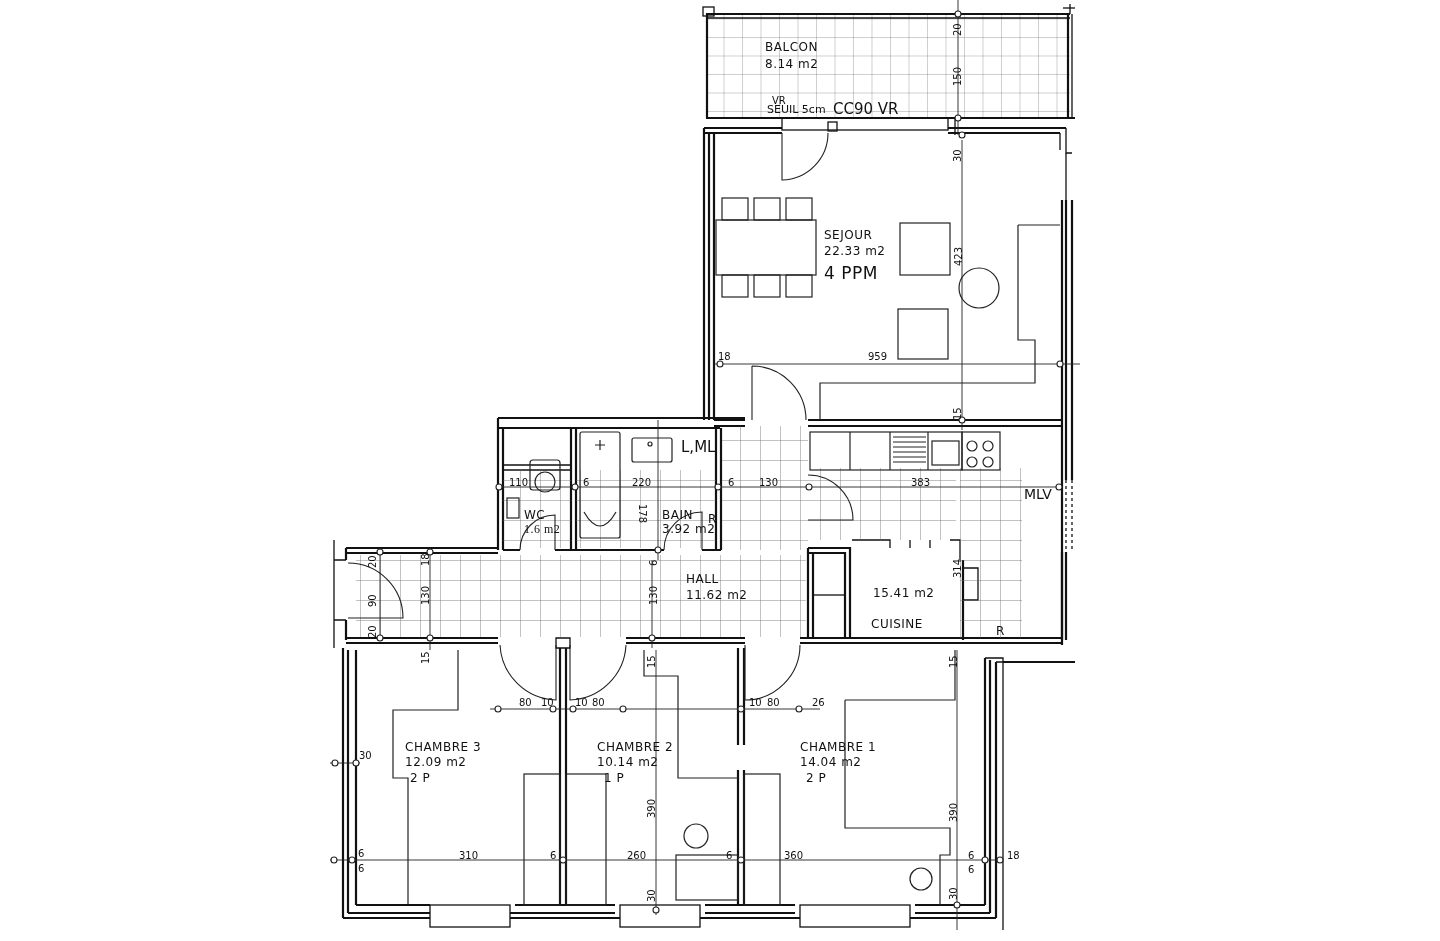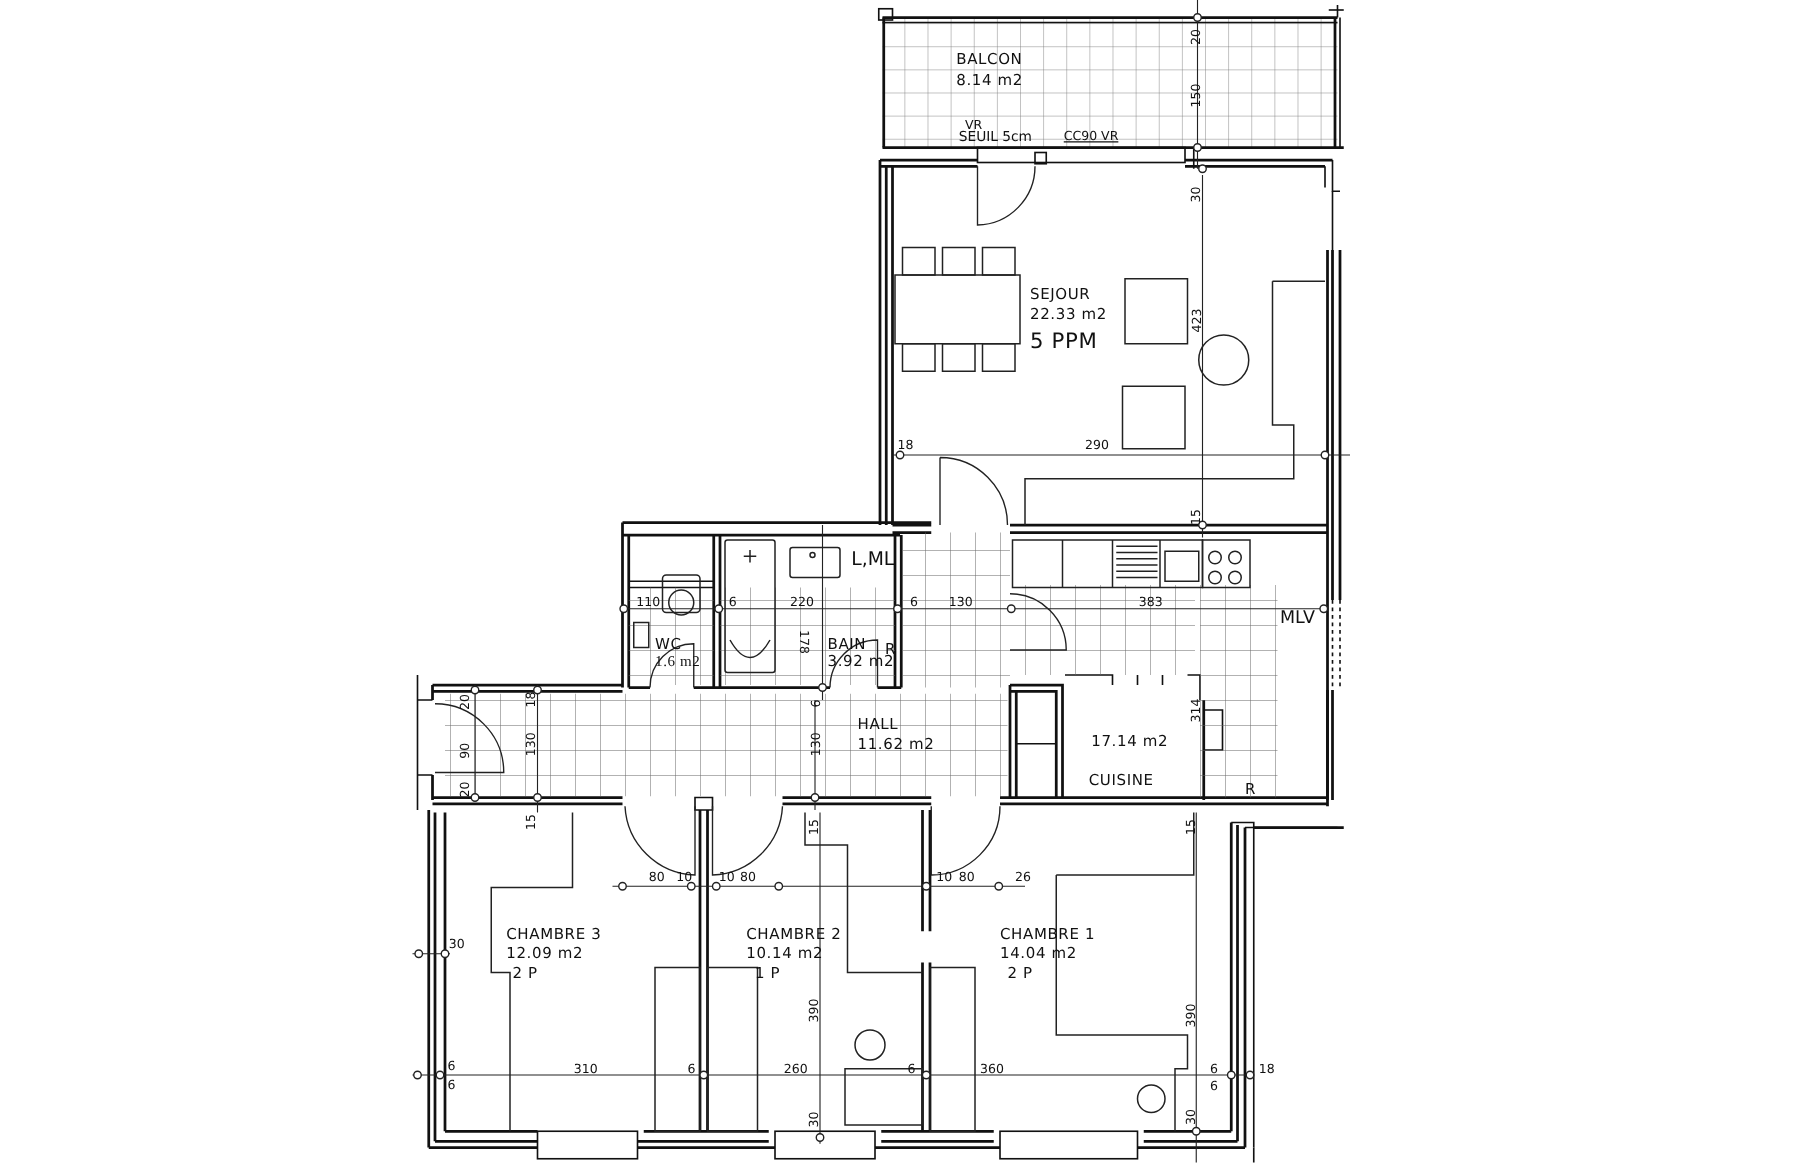--- a/index.html
+++ b/index.html
@@ -231,60 +231,60 @@
     <circle cx="656" cy="910" r="3" class="dot"></circle>
     <circle cx="957" cy="905" r="3" class="dot"></circle>
   </g>
 </svg>
 
 <div class="lbl" style="left:765px;top:40px;">BALCON</div>
 <div class="lbl" style="left:765px;top:57px;">8.14 m2</div>
 
 <div class="lbl" style="left:824px;top:228px;">SEJOUR</div>
 <div class="lbl" style="left:824px;top:244px;">22.33 m2</div>
-<div class="lbl big" style="left:824px;top:263px;">5 PPM</div>
+<div class="lbl big" style="left:824px;top:263px;">4 PPM</div>
 
 <div class="lbl" style="left:524px;top:508px;">WC</div>
 <div class="lbl" style="left:524px;top:522px;font-family:Liberation Serif, serif;">1.6 m2</div>
 
 <div class="lbl" style="left:662px;top:508px;">BAIN</div>
 <div class="lbl" style="left:662px;top:522px;">3.92 m2</div>
 
 <div class="lbl" style="left:686px;top:572px;">HALL</div>
 <div class="lbl" style="left:686px;top:588px;">11.62 m2</div>
 
 <div class="lbl" style="left:871px;top:571px;margin-top:46px;">CUISINE</div>
-<div class="lbl" style="left:873px;top:586px;">17.14 m2</div>
+<div class="lbl" style="left:873px;top:586px;">15.41 m2</div>
 
 <div class="lbl" style="left:405px;top:740px;">CHAMBRE 3</div>
 <div class="lbl" style="left:405px;top:755px;">12.09 m2</div>
 <div class="lbl" style="left:410px;top:771px;">2 P</div>
 
 <div class="lbl" style="left:597px;top:740px;">CHAMBRE 2</div>
 <div class="lbl" style="left:597px;top:755px;">10.14 m2</div>
 <div class="lbl" style="left:604px;top:771px;">1 P</div>
 
 <div class="lbl" style="left:800px;top:740px;">CHAMBRE 1</div>
 <div class="lbl" style="left:800px;top:755px;">14.04 m2</div>
 <div class="lbl" style="left:806px;top:771px;">2 P</div>
 
 <div class="dimtxt" style="left:772px;top:95px;">VR</div>
 <div class="dimtxt" style="left:767px;top:104px;font-size:11px;">SEUIL 5cm</div>
-<div class="dimtxt" style="left:851px;top:104px;font-size:10px;text-decoration:underline;">CC90 VR</div>
+<div class="dimtxt" style="left:833px;top:104px;font-size:15px;">CC90 VR</div>
 <div class="dimtxt" style="left:681px;top:442px;font-size:15px;">L,ML</div>
 <div class="dimtxt" style="left:1024px;top:489px;font-size:14px;">MLV</div>
 <div class="dimtxt" style="left:708px;top:514px;font-size:12px;">R</div>
 <div class="dimtxt" style="left:996px;top:626px;font-size:12px;">R</div>
 
 <div class="dimtxt vert" style="left:952px;top:36px;">20</div>
 <div class="dimtxt vert" style="left:952px;top:86px;">150</div>
 <div class="dimtxt vert" style="left:952px;top:162px;">30</div>
 <div class="dimtxt vert" style="left:953px;top:266px;">423</div>
 <div class="dimtxt" style="left:718px;top:351px;">18</div>
-<div class="dimtxt" style="left:868px;top:351px;">290</div>
+<div class="dimtxt" style="left:868px;top:351px;">959</div>
 <div class="dimtxt vert" style="left:952px;top:420px;">15</div>
 <div class="dimtxt" style="left:509px;top:477px;">110</div>
 <div class="dimtxt" style="left:583px;top:477px;">6</div>
 <div class="dimtxt" style="left:632px;top:477px;">220</div>
 <div class="dimtxt vert" style="left:648px;top:504px;transform:rotate(90deg);transform-origin:left top;">178</div>
 <div class="dimtxt" style="left:728px;top:477px;">6</div>
 <div class="dimtxt" style="left:759px;top:477px;">130</div>
 <div class="dimtxt" style="left:911px;top:477px;">383</div>
 <div class="dimtxt vert" style="left:952px;top:578px;">314</div>
 <div class="dimtxt vert" style="left:648px;top:566px;">6</div>

